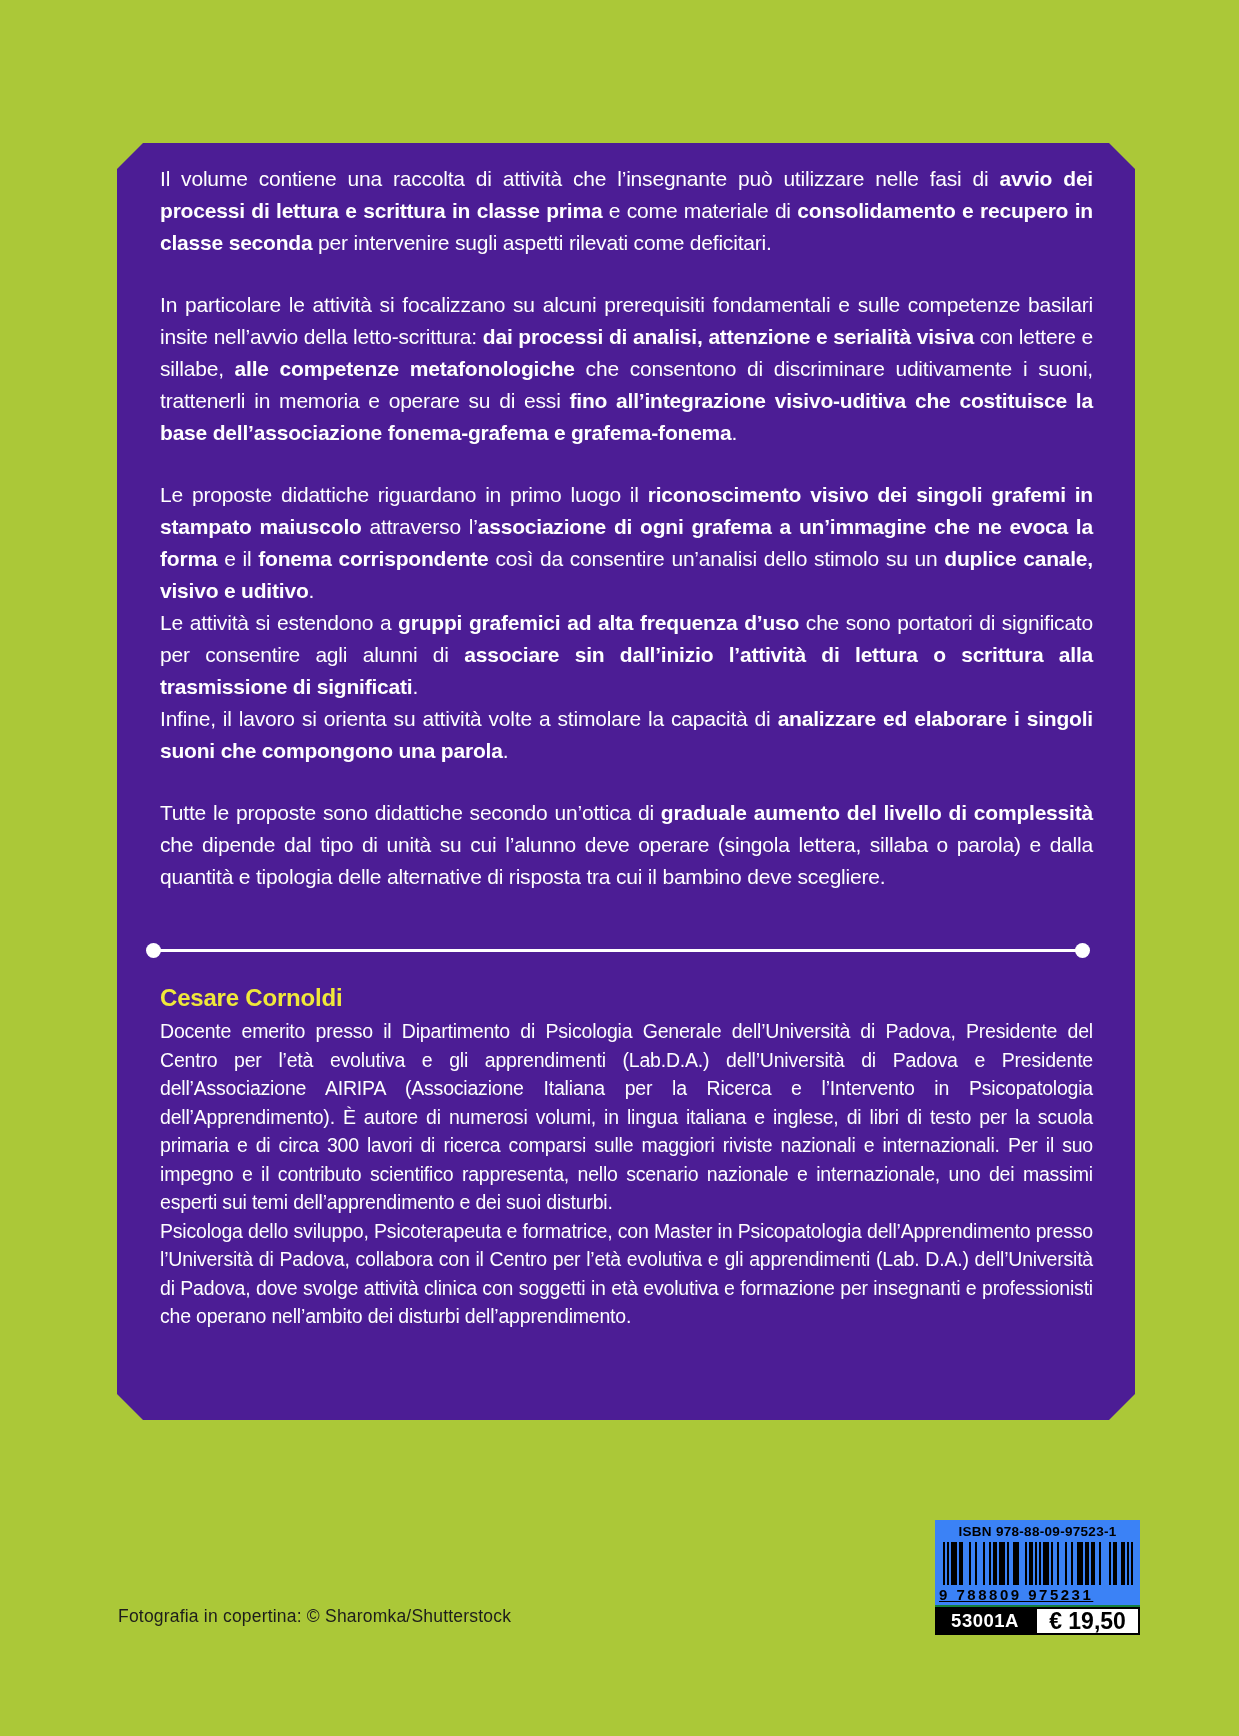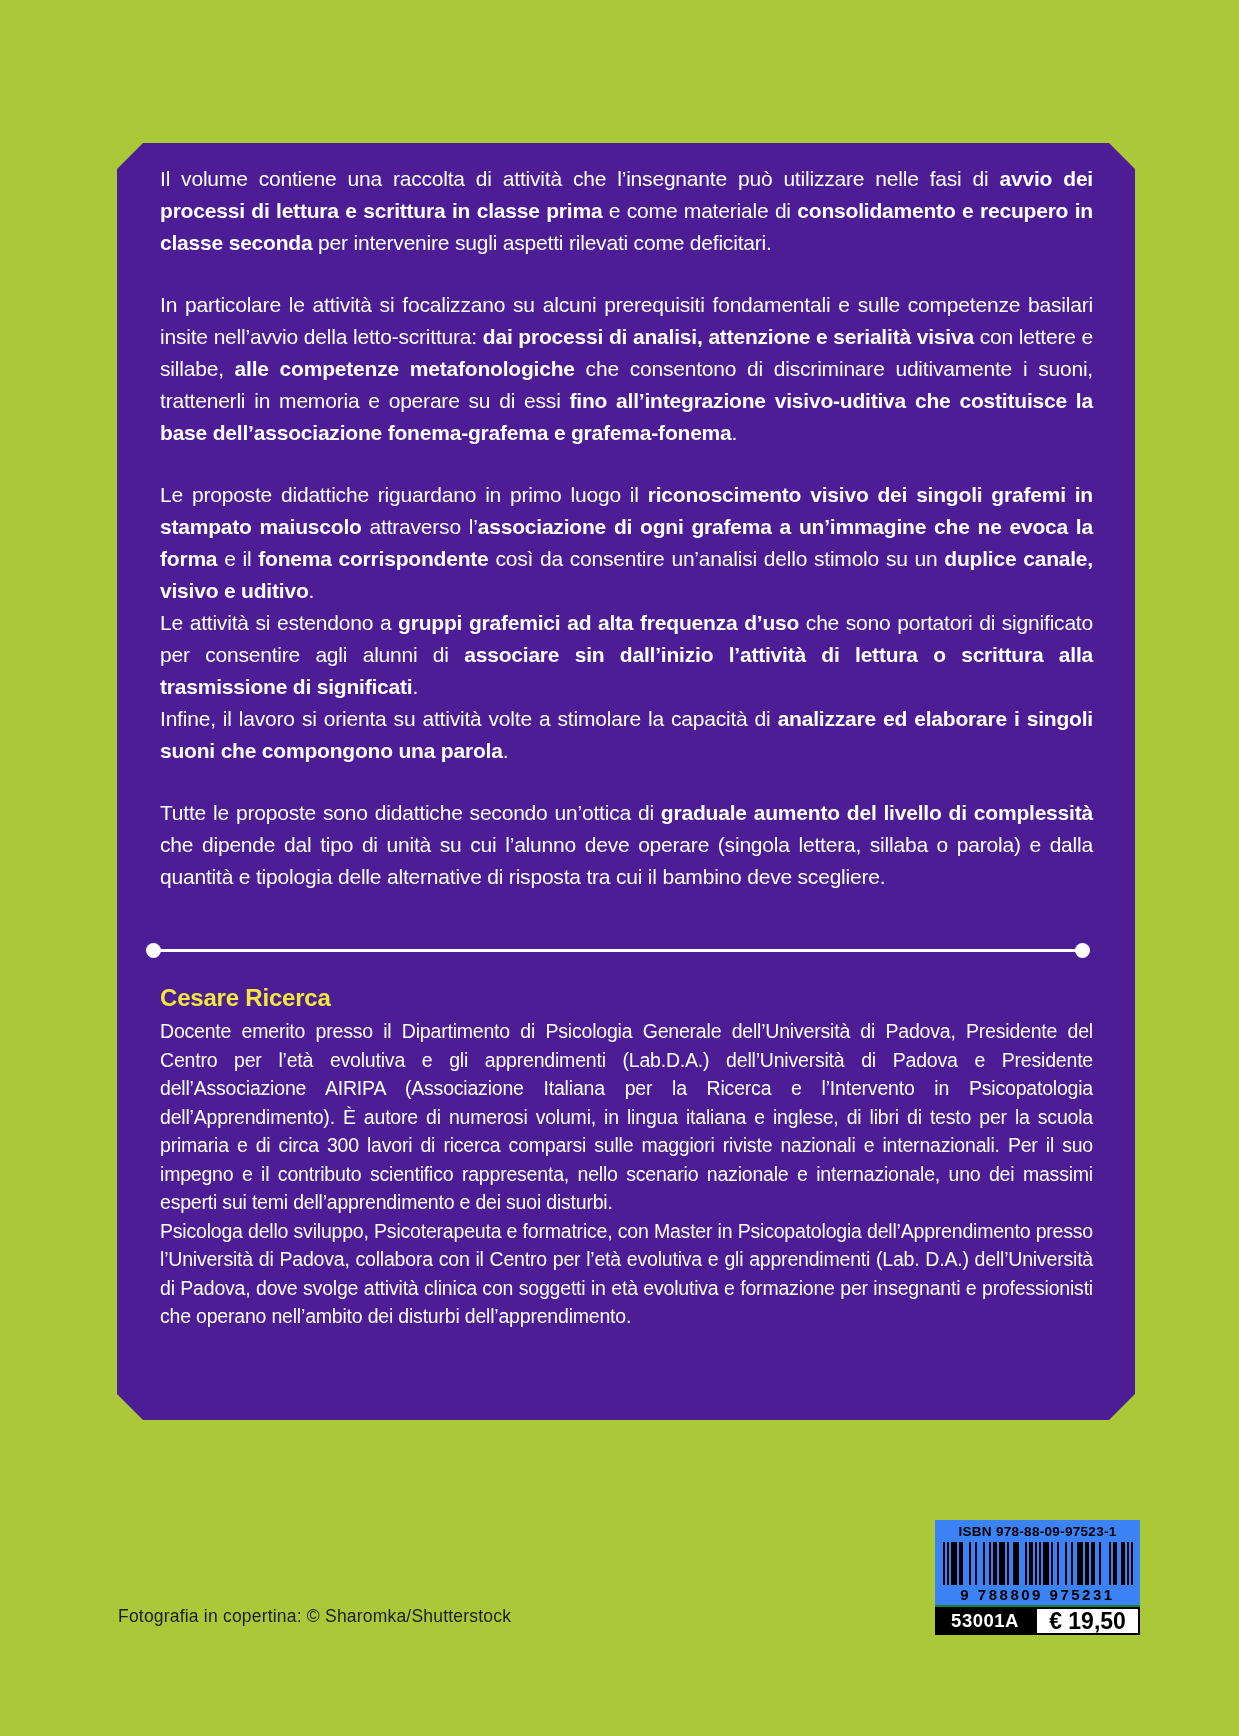--- a/index.html
+++ b/index.html
@@ -88,27 +88,27 @@
     white-space: nowrap;
   }
   .bc-bars {
     margin-top: 3px;
     display: flex;
     justify-content: center;
   }
   .bc-mod { width: 2px; height: 43px; background: transparent; }
   .bc-mod.on { background: #000; }
   .bc-digits {
-    text-align: center;
     color: #000;
     font-weight: bold;
     font-size: 15px;
     letter-spacing: 2.5px;
     margin-top: 1px;
     white-space: nowrap;
+    text-decoration: underline;
   }
   .bc-bottom {
     display: flex;
     border-top: 2px solid #15803d;
     height: 28px;
   }
   .bc-code {
     width: 100px;
     background: #000000;
     color: #ffffff;
@@ -141,21 +141,21 @@
       <p><span>Infine, il lavoro si orienta su attività volte a stimolare la capacità di </span><b>analizzare ed elaborare i singoli suoni che compongono una parola</b><span>.</span></p>
       <p class="gap"><span>Tutte le proposte sono didattiche secondo un’ottica di </span><b>graduale aumento del livello di complessità</b><span> che dipende dal tipo di unità su cui l’alunno deve operare (singola lettera, sillaba o parola) e dalla quantità e tipologia delle alternative di risposta tra cui il bambino deve scegliere.</span></p>
     </div>
 
     <div class="divider">
       <span class="dot left"></span>
       <span class="dot right"></span>
     </div>
 
     <div>
-      <div class="author-name first">Cesare Ricerca</div>
+      <div class="author-name first">Cesare Cornoldi</div>
       <p class="author-bio">Docente emerito presso il Dipartimento di Psicologia Generale dell’Università di Padova, Presidente del Centro per l’età evolutiva e gli apprendimenti (Lab.D.A.) dell’Università di Padova e Presidente dell’Associazione AIRIPA (Associazione Italiana per la Ricerca e l’Intervento in Psicopatologia dell’Apprendimento). È autore di numerosi volumi, in lingua italiana e inglese, di libri di testo per la scuola primaria e di circa 300 lavori di ricerca comparsi sulle maggiori riviste nazionali e internazionali. Per il suo impegno e il contributo scientifico rappresenta, nello scenario nazionale e internazionale, uno dei massimi esperti sui temi dell’apprendimento e dei suoi disturbi.</p>
 
       <p class="author-bio">Psicologa dello sviluppo, Psicoterapeuta e formatrice, con Master in Psicopatologia dell’Apprendimento presso l’Università di Padova, collabora con il Centro per l’età evolutiva e gli apprendimenti (Lab. D.A.) dell’Università di Padova, dove svolge attività clinica con soggetti in età evolutiva e formazione per insegnanti e professionisti che operano nell’ambito dei disturbi dell’apprendimento.</p>
     </div>
 
   </div>
 </div>
 
 <div class="credit">Fotografia in copertina: © Sharomka/Shutterstock</div>
 

